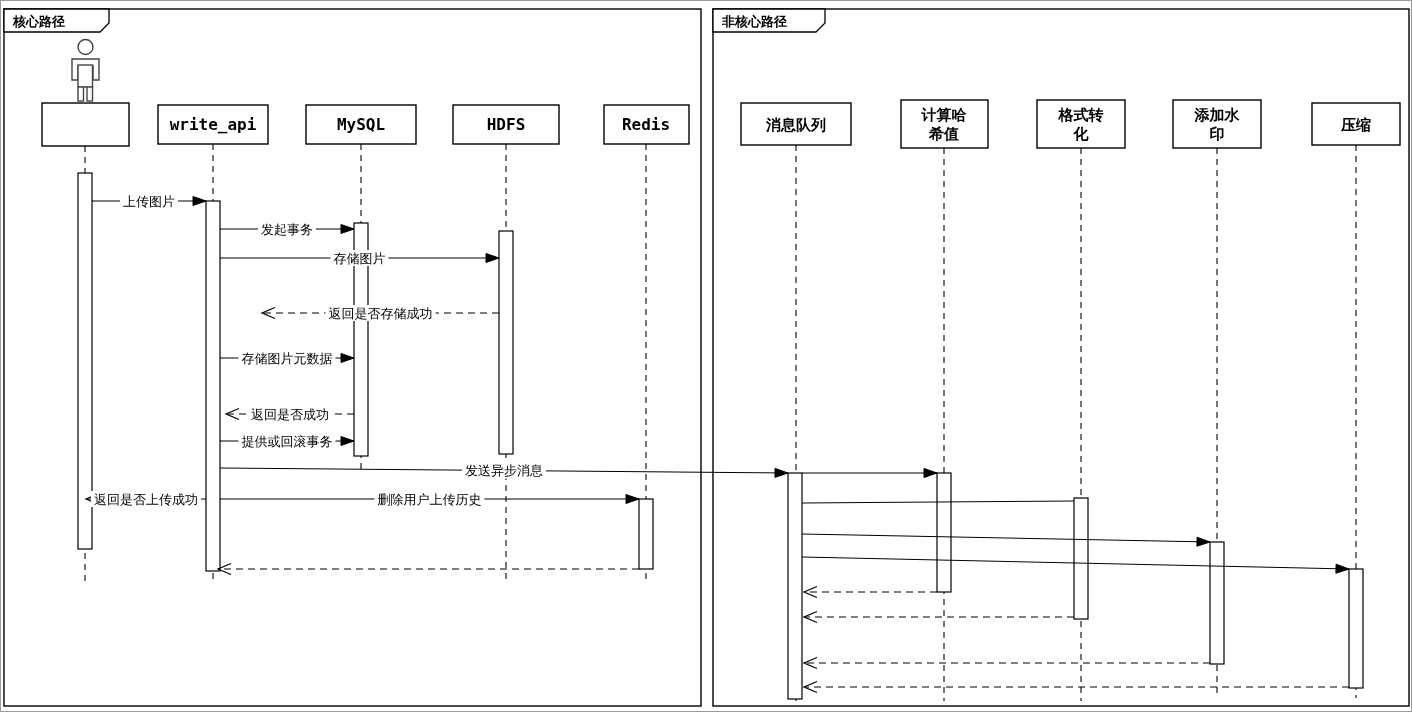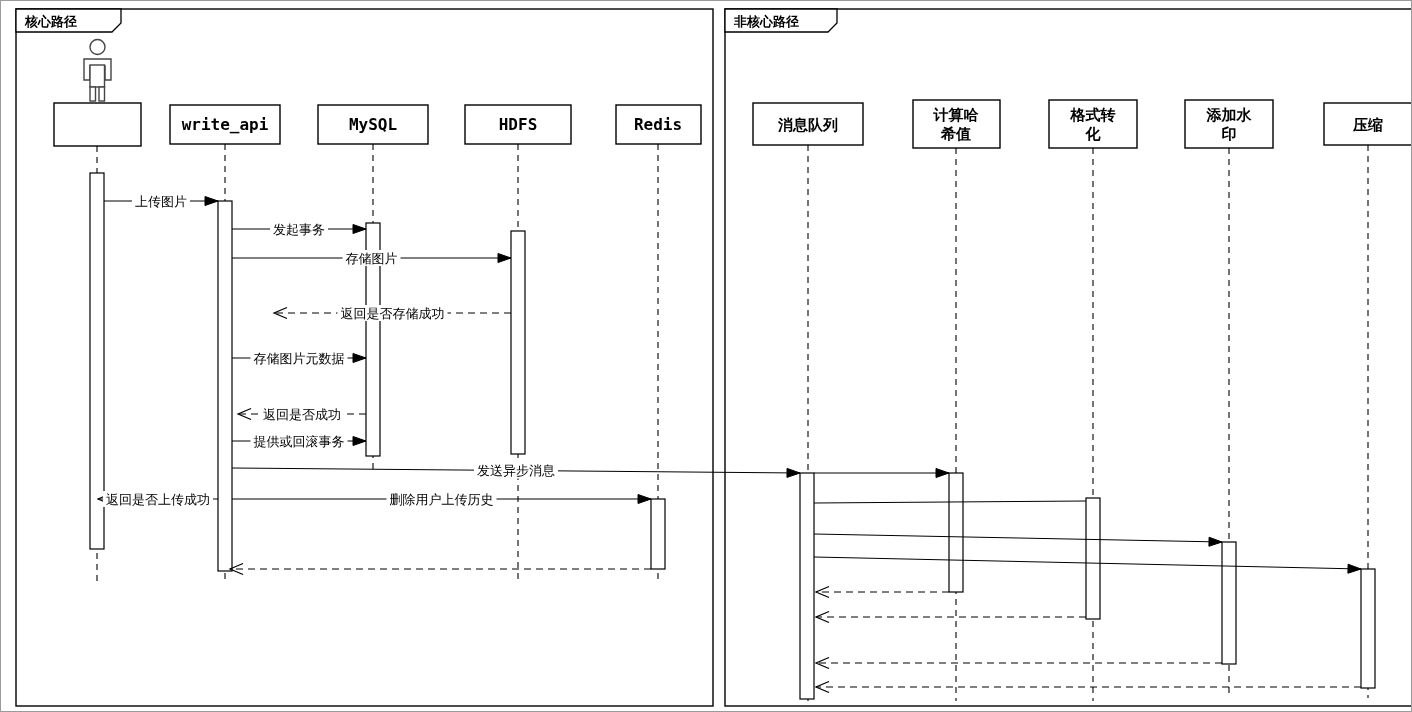--- a/index.html
+++ b/index.html
@@ -4,21 +4,20 @@
 <style>
   html,body{margin:0;padding:0;background:#fff;}
   #stage{
     position:relative;
     width:1412px;height:712px;
     box-sizing:border-box;
     border:1px solid #9a9a9a;
     background:#ffffff;
     font-family:"DejaVu Sans", sans-serif;
     overflow:hidden;
-    padding-left:12px;
   }
   svg text{user-select:none;}
 </style>
 </head>
 <body>
 
 <div id="stage"><svg width="1412" height="712" viewBox="0 0 1412 712">
       <rect x="3" y="8" width="697" height="697" fill="none" stroke="#000000" stroke-width="1.4"></rect>
       <polygon points="3,8 108,8 108,22 99,31 3,31" fill="#ffffff" stroke="#000000" stroke-width="1.3"></polygon>
       <text x="12" y="25" font-size="13" font-weight="bold" fill="#000" font-family="&quot;DejaVu Sans&quot;, sans-serif">核心路径</text>

